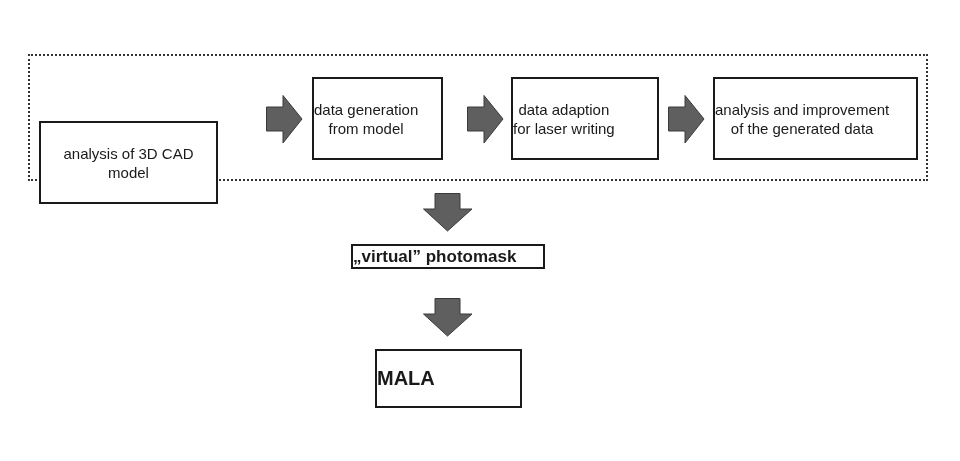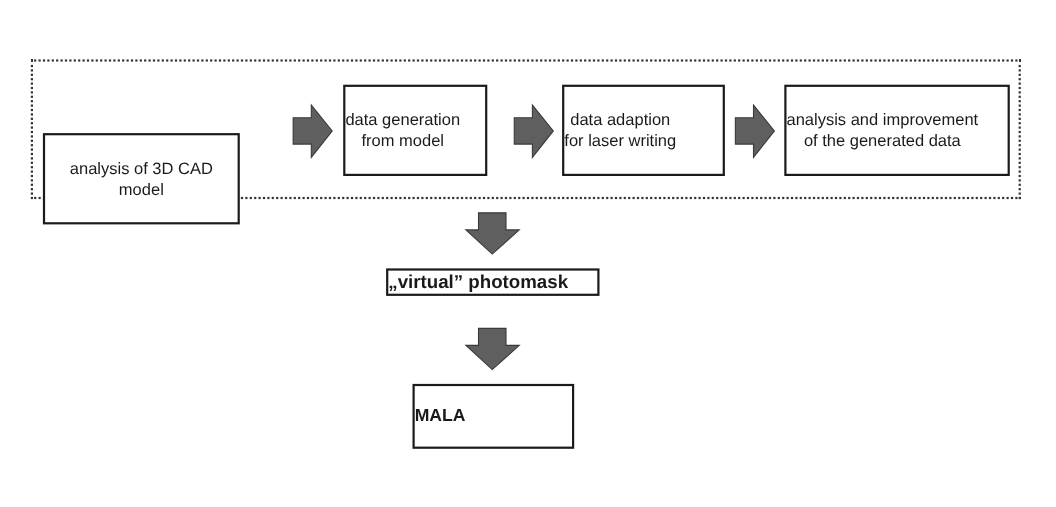--- a/index.html
+++ b/index.html
@@ -9,21 +9,21 @@
            border: 2px dotted #333; box-sizing: border-box; }
   .box { position: absolute; border: 2px solid #1a1a1a; box-sizing: border-box; background: #fff;
          display: flex; align-items: center; justify-content: flex-start; text-align: center;
          font-size: 15px; line-height: 19px; }
   .box span { white-space: pre-line; }
   .b1 { left: 39px; top: 77px; width: 179px; height: 83px; justify-content: center; margin-top: 44px; }
   .b2 { left: 312px; top: 77px; width: 131px; height: 83px; }
   .b3 { left: 511px; top: 77px; width: 148px; height: 83px; }
   .b4 { left: 713px; top: 77px; width: 205px; height: 83px; }
   .pm { left: 351px; top: 244px; width: 194px; height: 25px; font-weight: bold; font-size: 17px; }
-  .mala { left: 375px; top: 349px; width: 147px; height: 59px; font-weight: bold; font-size: 16px; }
+  .mala { left: 375px; top: 349px; width: 147px; height: 59px; font-weight: bold; font-size: 20px; }
   svg.arrow { position: absolute; overflow: visible; }
 </style>
 </head>
 <body>
 
 <div class="frame"></div>
 
 <div class="box b1">
   <span>analysis of 3D CAD model</span>
 </div>

